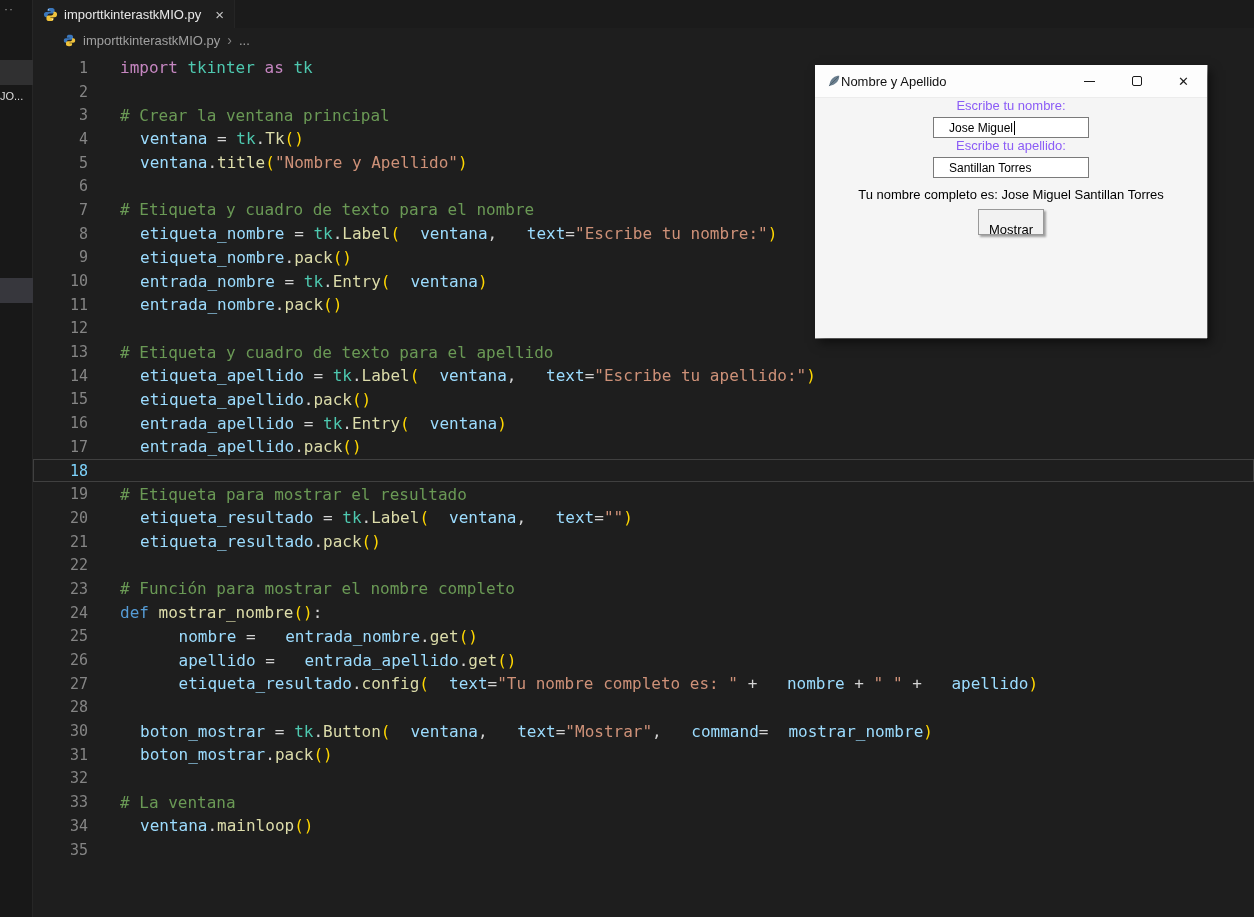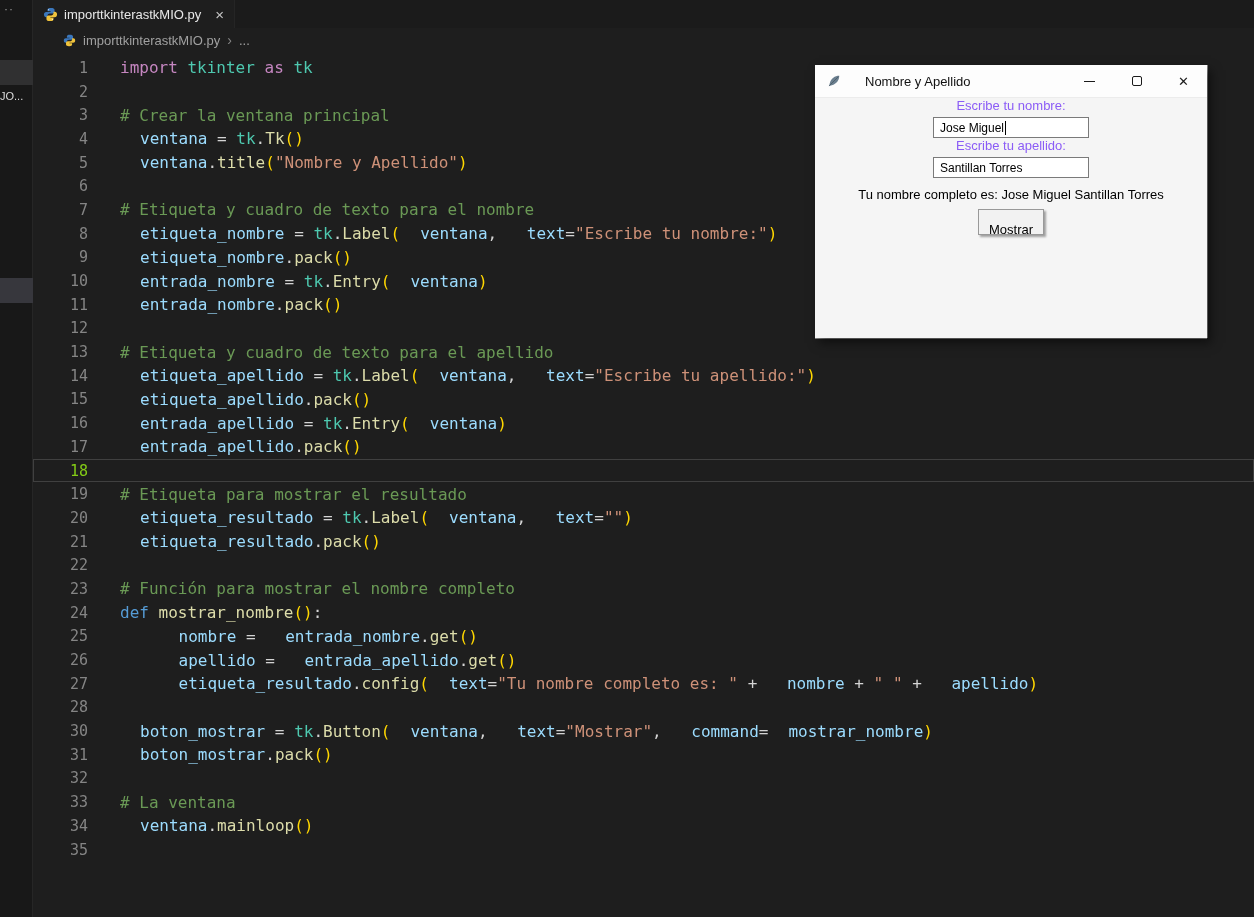--- a/index.html
+++ b/index.html
@@ -44,56 +44,56 @@
   
   .editor {
     position:absolute; top:52px; left:0; right:0; bottom:0;
     font-family:"DejaVu Sans Mono", monospace; font-size:16px;
     padding-top:4px; overflow:hidden;
   }
   .code-line { display:flex; align-items:center; height:23.7px; white-space:pre; width:100%; }
   .line-num { width:55px; text-align:right; color:#858585; font-size:15px; flex:none; font-family:"DejaVu Sans Mono", monospace; }
   .line-content { margin-left:32px; color:#d4d4d4; }
   .code-line.current { box-shadow: inset 0 0 0 1px #404040; }
-  .code-line.current .line-num { color:#84cc16; }
+  .code-line.current .line-num { color:#7dd3fc; }
 
   .tok-kw   { color:#c586c0; }
   .tok-kw2  { color:#569cd6; }
   .tok-type { color:#4ec9b0; }
   .tok-var  { color:#9cdcfe;margin-left:20px; }
   .tok-fn   { color:#dcdcaa; }
   .tok-str  { color:#ce9178; }
   .tok-com  { color:#6a9955; }
   .tok-txt  { color:#d4d4d4; }
   .tok-p1   { color:#ffd700; }
 
   
   .tkwin {
     position:absolute; left:815px; top:65px; width:392px; height:273px;
     background:#f5f5f5; z-index:5;
     box-shadow: 4px 5px 10px rgba(0,0,0,0.5), 1px 0 0 #8a8a8a, 0 1px 0 #8a8a8a;
     font-family:"Liberation Sans", sans-serif;
   }
   .tk-titlebar {
     height:33px; background:#fdfdfd; display:flex; align-items:center;
-    padding-left:12px; gap:24px; border-bottom:1px solid #ececec;
+    padding-left:12px; gap:0; border-bottom:1px solid #ececec;
   }
   .tk-title { font-size:13px; color:#111; }
   .tk-controls { margin-left:auto; display:flex; height:100%; }
   .tk-ctl { width:47px; height:100%; display:flex; align-items:center; justify-content:center; cursor:pointer; }
   .glyph-min { display:block; width:11px; height:1px; background:#1a1a1a; }
   .glyph-max { display:block; width:10px; height:10px; border:1px solid #1a1a1a; border-radius:2px; }
   .glyph-close { font-size:13px; color:#1a1a1a; line-height:1; }
 
   .tk-body { display:flex; flex-direction:column; align-items:center; }
   .tk-label { font-size:13px; color:#8b5cf6; }
   .tk-entry {
     margin-top:4px; width:156px; height:21px; background:#ffffff;
     border:1px solid #7a7a7a; font-size:12px; color:#000;
-    display:flex; align-items:center; padding-left:6px; white-space:pre;
+    display:flex; align-items:center; padding-left:15px; white-space:pre;
   }
   .caret { display:inline-block; width:1px; height:14px; background:#000; margin-left:1px; }
   .tk-result { font-size:13px; color:#000; margin-top:9px; }
   .tk-button {
     margin-top:7px; min-width:60px; height:26px; padding:12px 10px;
     background:#f2f2f2; border:1px solid #999999; font-size:13px; color:#000;
     font-family:"Liberation Sans", sans-serif;
     box-shadow: 2px 2px 2px rgba(0,0,0,0.35);
     cursor:pointer;
   }

